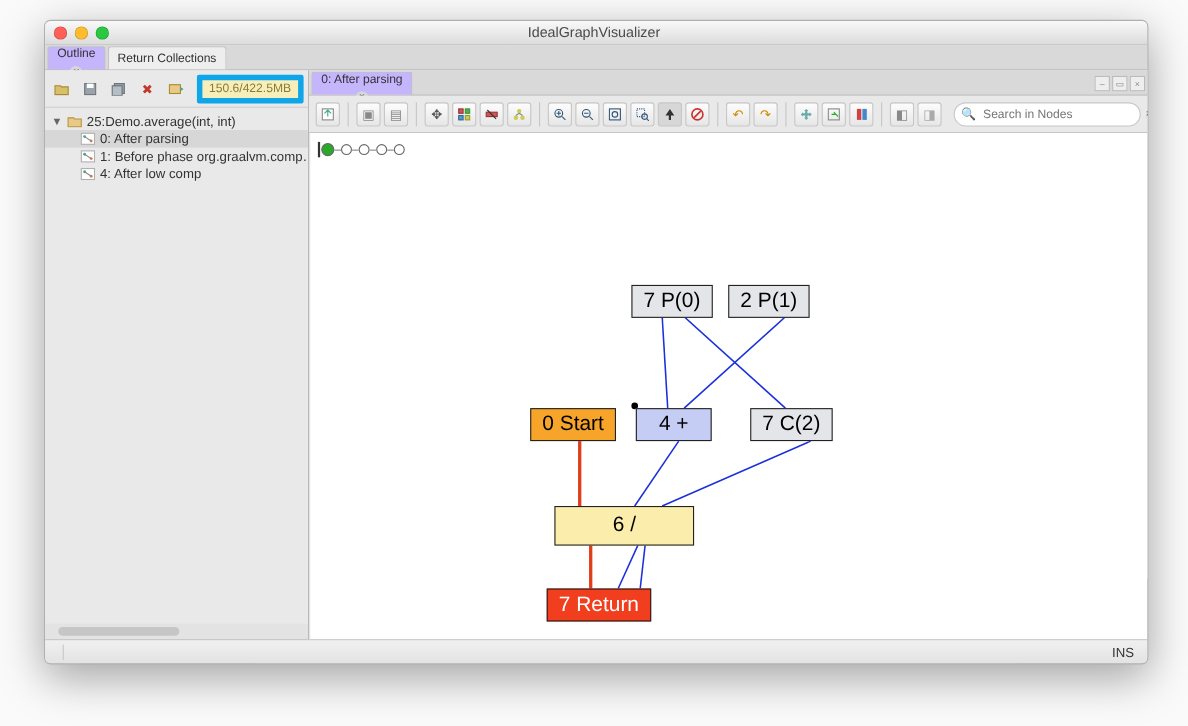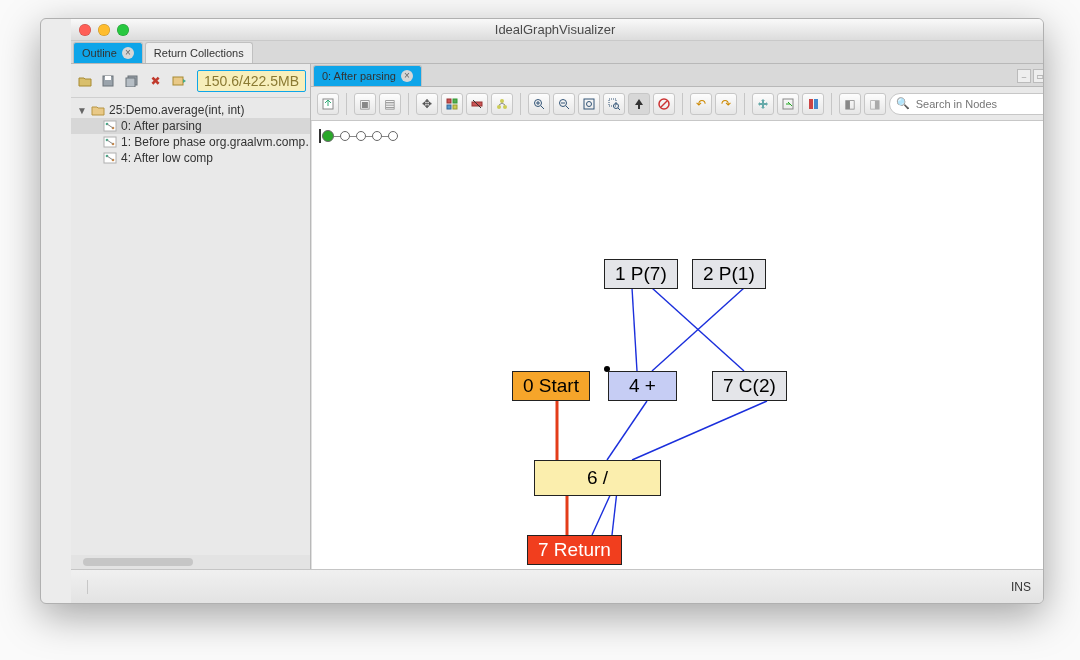--- a/index.html
+++ b/index.html
@@ -1,36 +1,36 @@
 <!DOCTYPE html>
 <html><head>
 <meta charset="utf-8">
 <style>
   * { box-sizing: border-box; }
   html, body { margin: 0; padding: 0; background: #f5f5f5; font-family: "Lucida Grande", "Helvetica Neue", Arial, sans-serif; font-size: 12px; }
   .stage { width: 1080px; height: 660px; position: relative; background: #fafafa; }
-  .app-window { position: absolute; left: 40px; top: 18px; width: 1004px; height: 586px; background: #ececec; border: 1px solid #b0b0b0; border-radius: 6px; box-shadow: 0 12px 40px rgba(0,0,0,.35); display: flex; flex-direction: column; overflow: hidden; padding-left: 30px; }
+  .app-window { position: absolute; left: 40px; top: 18px; width: 1004px; height: 586px; background: #ececec; border: 1px solid #b0b0b0; border-radius: 6px; box-shadow: 0 12px 40px rgba(0,0,0,.35); display: flex; flex-direction: column; overflow: hidden; }
   
   .titlebar { height: 22px; background: linear-gradient(#f9f9f9,#dcdcdc); display: flex; align-items: center; padding: 0 8px; border-bottom: 1px solid #c9c9c9; }
   .traffic { display:flex; gap:7px; }
   .traffic span { width:12px; height:12px; border-radius:50%; display:inline-block; box-shadow: inset 0 0 0 .5px rgba(0,0,0,.25);}
   .tl-close{background:#ff5f57;} .tl-min{background:#ffbd2e;} .tl-max{background:#28c840;}
   .titlebar .title { flex:1; text-align:center; color:#4a4a4a; font-size:13px; }
   
   .sidebar-tabstrip { height:23px; background:#d9d9d9; border-bottom:1px solid #b8b8b8; display:flex; align-items:flex-end; }
   .sb-tab { height:21px; padding:0 8px; display:flex; align-items:center; gap:5px; font-size:11px; color:#333; border:1px solid #c0c0c0; border-bottom:none; background:#eee; border-radius:3px 3px 0 0; margin-left:2px;}
-  .sb-tab.active{ background:#0ea5e9; }
+  .sb-tab.active{ background:#c4b5fd;flex-direction:column; }
   .closebox{ width:12px; height:12px; border-radius:50%; background:#d7d7d7; color:#666; font-size:10px; line-height:12px; text-align:center;}
   
   .body { flex:1; display:flex; min-height:0; }
   .sidebar { width:240px; border-right:1px solid #b9b9b9; background:#e9e9e9; display:flex; flex-direction:column; }
   .side-toolbar{ height:34px; background:#e9e9e9; display:flex; align-items:center; padding:0 4px; gap:4px; border-bottom:1px solid #cfcfcf;}
   .tbtn{ width:22px; height:22px; border:1px solid #c7c7c7; border-radius:3px; background:linear-gradient(#fdfdfd,#e6e6e6); display:flex; align-items:center; justify-content:center; color:#555; font-size:12px;}
   .tbtn.flat{border:none;background:none;}
-  .membox{ margin-left:4px; padding:2px 6px; border:1px solid #0ea5e9; background:#f7efbb; color:#8a7a33; font-size:14px; border-radius:2px; white-space:nowrap;}
+  .membox{ margin-left:4px; padding:2px 6px; border:5px solid #0ea5e9; background:#f7efbb; color:#8a7a33; font-size:11px; border-radius:2px; white-space:nowrap;}
   .tree{ flex:1; overflow:auto; padding:4px 0; font-size:12px; }
   .tree-row{ display:flex; align-items:center; gap:4px; padding:1px 4px 1px 6px; white-space:nowrap; color:#333; }
   .tree-row.root{ font-weight:normal; }
   .tree-row .disclosure{ width:10px; display:inline-block; color:#666; font-size:10px;}
   .tree-row .ico{ width:14px; height:12px; display:inline-flex; align-items:center; justify-content:center; }
   .tree-row.child{ padding-left:32px; }
   .tree-row.selected{ background:#d7d7d7; }
   .ico-folder svg, .ico-file svg{ display:block; }
   .side-hscroll{ height:14px; background:#e3e3e3; display:flex; align-items:center; padding:0 12px;}
   .side-hscroll .thumb{ width:110px; height:8px; background:#c6c6c6; border-radius:4px;}
@@ -43,21 +43,21 @@
   .main-toolbar{ height:34px; border-bottom:1px solid #c7c7c7; display:flex; align-items:center; padding:0 6px; gap:3px; background:#e9e9e9;}
   .sep{ width:1px; height:22px; background:#c6c6c6; margin:0 4px;}
   .search{ margin-left:auto; width:170px; height:22px; background:#fff; border:1px solid #c7c7c7; border-radius:11px; display:flex; align-items:center; padding:0 6px; gap:4px; color:#888;}
   .search input{ border:none; outline:none; flex:1; font-size:11px; color:#333; background:transparent;}
   .graph-area{ flex:1; background:#fff; border-left:1px solid #e0e0e0; position:relative; overflow:hidden;}
   .navigator{ position:absolute; left:6px; top:8px; display:flex; align-items:center; gap:0;}
   .nav-dot{ width:10px; height:10px; border:1px solid #676767; border-radius:50%; background:#fff;}
   .nav-dot.filled{ background:#2aa82a; width:12px; height:12px; }
   .nav-tick{ width:2px; height:14px; background:#333; margin:0 1px;}
   .nav-link{ width:6px; height:1px; background:#888;}
-  .status{ height:34px; background:linear-gradient(#f0f0f0,#e3e3e3); border-top:1px solid #c5c5c5; display:flex; align-items:center; padding:0 8px;}
+  .status{ height:22px; background:linear-gradient(#f0f0f0,#e3e3e3); border-top:1px solid #c5c5c5; display:flex; align-items:center; padding:0 8px;}
   .status .ins{ margin-left:auto; color:#333; padding-right:4px;}
   .status .stat-sep{ border-left:1px solid #c7c7c7; height:14px; margin:0 8px;}
 
   
   .node{ position:absolute; border:1px solid #222; font-size:19px; display:flex; align-items:center; justify-content:center; padding:3px 10px; }
   .n-p{ background:#e4e5e9; }
   .n-start{ background:#f6a52a;justify-content:flex-end; }
   .n-plus{ background:#c6cdf4; }
   .n-c{ background:#e4e5e9; }
   .n-div{ background:#fbeead; padding:6px 52px; }
@@ -318,21 +318,21 @@
               <line x1="300" y1="370" x2="280" y2="414"></line>
               <line x1="305" y1="370" x2="300" y2="414"></line>
             </g>
             <g stroke="#e33c19" stroke-width="3" fill="none">
               <line x1="245" y1="280" x2="245" y2="339"></line>
               <line x1="255" y1="370" x2="255" y2="414"></line>
             </g>
           </svg>
 
           <div class="node n-p" style="left:292px; top:138px;">
-              <span>1 P(7)</span>
+              <span>7 P(0)</span>
             </div>
           <div class="node n-p" style="left:380px; top:138px;">
               <span>2 P(1)</span>
             </div>
           <div class="port" style="left:292px; top:245px;"></div>
           <div class="node n-start" style="left:200px; top:250px;">
               <span>0 Start</span>
             </div>
           <div class="node n-plus" style="left:296px; top:250px; padding:3px 20px;">
               <span>4 +</span>

